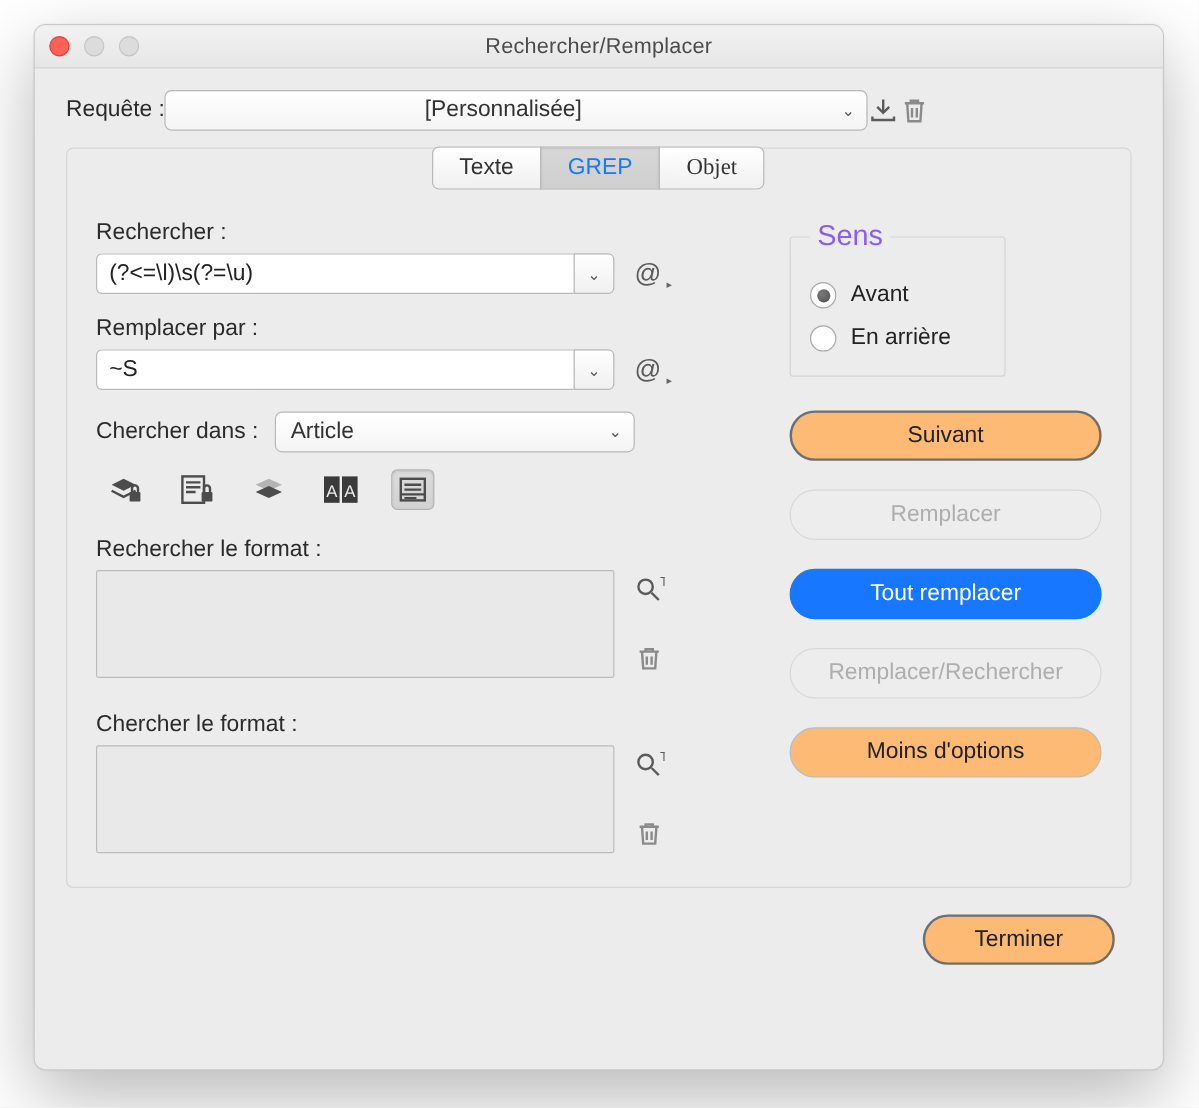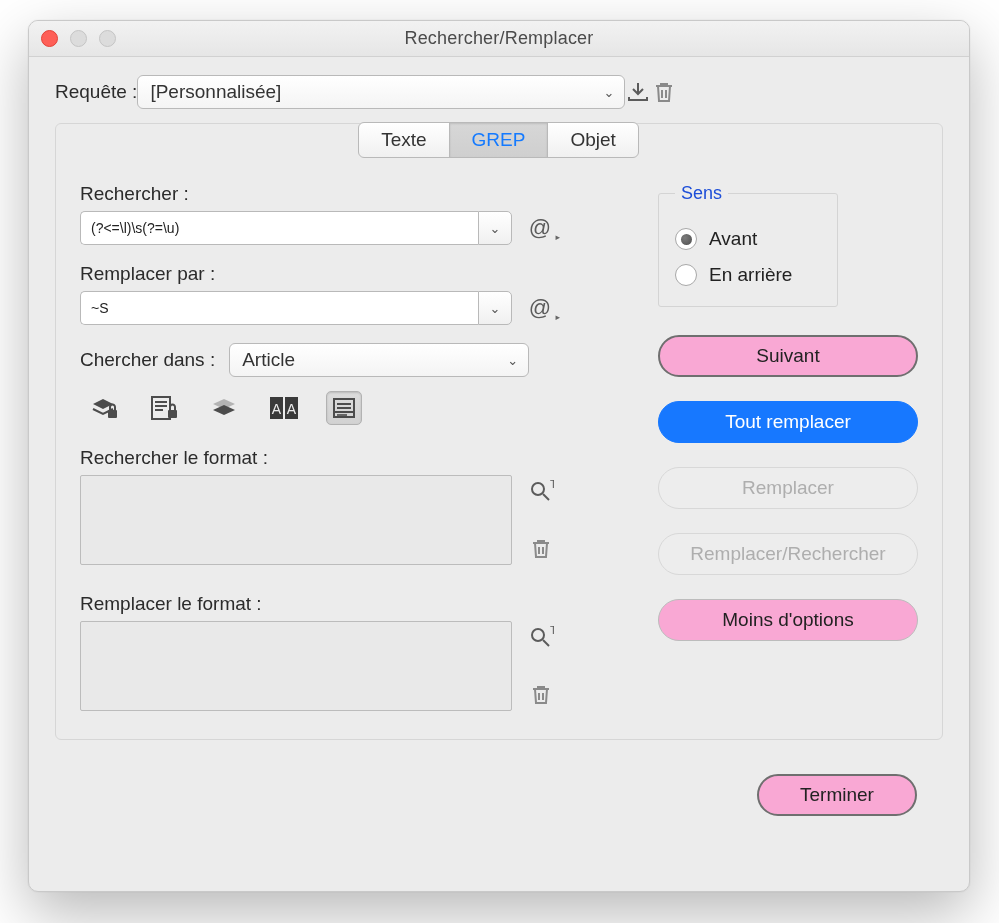--- a/index.html
+++ b/index.html
@@ -68,21 +68,21 @@
     flex: 0 0 auto;
     height: 34px;
     background: linear-gradient(#fff, #f4f4f4);
     border: 1px solid #b9b9b9;
     border-radius: 6px;
     display:flex; align-items:center;
     padding: 0 34px 0 12px;
     position: relative;
     color:#333;
   }
-  .select.wide { width: 488px; }
+  .select.wide { width: 586px; justify-content: center; }
   .select.medium { width: 300px; }
   .select .chev {
     position:absolute; right:10px; top:50%; transform:translateY(-50%);
     font-size: 13px; color:#555;
   }
   .icon-btn {
     width: 26px; height: 26px; display:inline-flex; align-items:center; justify-content:center;
     color:#5b5b5b;
   }
   .icon-btn svg { display:block; }
@@ -108,21 +108,21 @@
     background: linear-gradient(#fff,#f0f0f0);
     display:flex; align-items:center; justify-content:center;
     padding: 0 22px;
     font-size: 19px;
     color:#333;
     margin-left:-1px;
     position:relative;
     top:-1px;
   }
   .tab:first-child { border-top-left-radius:6px; border-bottom-left-radius:6px; }
-  .tab:last-child { border-top-right-radius:6px; border-bottom-right-radius:6px; }
+  .tab:last-child { border-top-right-radius:6px; border-bottom-right-radius:6px;font-family:Liberation Serif, serif; }
   .tab.active {
     background: linear-gradient(#d7d7d7,#cfcfcf);
     color:#147aff;
     box-shadow: inset 0 1px 2px rgba(0,0,0,0.12);
   }
 
   
   .body-cols {
     display:flex;
     padding: 24px 24px 0 24px;
@@ -141,21 +141,21 @@
   .combo .text {
     flex: 1 1 auto;
     background:#fff;
     border:1px solid #b9b9b9;
     border-right:none;
     border-top-left-radius:5px;
     border-bottom-left-radius:5px;
     padding: 0 10px;
     display:flex; align-items:center;
     font-family: inherit;
-    font-size: 14px;
+    font-size: 19px;
     color:#222;
   }
   .combo .drop {
     width: 34px;
     border:1px solid #b9b9b9;
     border-top-right-radius:5px; border-bottom-right-radius:5px;
     background: linear-gradient(#fff,#f0f0f0);
     display:flex; align-items:center; justify-content:center;
     font-size:13px; color:#555;
   }
@@ -205,38 +205,38 @@
   }
 
   
   fieldset.sens {
     border:1px solid #d4d4d4;
     border-radius:3px;
     padding: 10px 16px 20px 16px;
     margin: 0 0 28px 0;
     width:180px;
   }
-  fieldset.sens legend { padding: 0 6px; color:#1d4ed8; font-size:18px; }
+  fieldset.sens legend { padding: 0 6px; color:#8b5cf6; font-size:24px; }
   .radio-row { display:flex; align-items:flex-end; gap:12px; margin-top:14px; }
   .radio {
     width:22px; height:22px; border-radius:50%;
     border:1px solid #a8a8a8; background:#fff;
     display:inline-flex; align-items:center; justify-content:center;
   }
   .radio.checked::after {
     content:""; width:11px; height:11px; border-radius:50%;
     background: radial-gradient(circle at 35% 35%, #7b7b7b, #4e4e4e);
   }
   .radio-label { color:#222; }
 
   .btn {
     width: 260px; height: 42px;
     border-radius: 21px;
     border:1px solid #bcbcbc;
-    background:#f9a8d4;
+    background:#fdba74;
     color:#222;
     display:flex; align-items:center; justify-content:center;
     font-size:19px;
     margin-bottom: 24px;
   }
   .btn.primary-outline {
     border:2px solid #6f6f6f;
   }
   .btn.disabled {
     border-color:#d8d8d8;
@@ -247,21 +247,21 @@
     background:#1778ff;
     border-color:#1778ff;
     color:#fff;
   }
 
   
   .footer {
     display:flex; justify-content:flex-end;
     padding: 22px 14px 0 0;
   }
-  .footer .btn { width:160px; margin:12px; }
+  .footer .btn { width:160px; margin:0; }
 </style>
 </head>
 <body>
 
 <div class="window">
 
   <div class="titlebar">
     <div class="traffic">
       <span class="close"></span>
       <span></span>
@@ -412,21 +412,21 @@
                       <path d="M7 5 V3 h6 v2"></path>
                     <path d="M4 5 l1 14 h10 l1 -14"></path>
                     <path d="M8 9 v7 M12 9 v7"></path>
                   </svg>
                 </span>
               </div>
             </div>
           </div>
 
           <div class="format-block" style="margin-bottom:0">
-            <div class="field-label">Remplacer le format :</div>
+            <div class="field-label">Chercher le format :</div>
             <div class="format-box-row">
               <div class="format-box"></div>
               <div class="format-side">
                 <span class="ic">
                   <svg width="26" height="24" viewBox="0 0 26 24" fill="none" stroke="#5b5b5b" stroke-width="2">
                     <circle cx="10" cy="10" r="6"></circle>
                       <path d="M15 15 l6 6"></path>
                     <text x="22" y="9" font-size="11" fill="#5b5b5b" stroke="none">T</text>
                   </svg>
                 </span>
@@ -454,25 +454,25 @@
             </div>
             <div class="radio-row">
               <span class="radio"></span>
               <span class="radio-label">En arrière</span>
             </div>
           </fieldset>
 
           <div class="btn primary-outline">
             <span>Suivant</span>
           </div>
+          <div class="btn disabled">
+            <span>Remplacer</span>
+          </div>
           <div class="btn accent">
             <span>Tout remplacer</span>
-          </div>
-          <div class="btn disabled">
-            <span>Remplacer</span>
           </div>
           <div class="btn disabled">
             <span>Remplacer/Rechercher</span>
           </div>
           <div class="btn">
             <span>Moins d'options</span>
           </div>
 
         </div>
 

